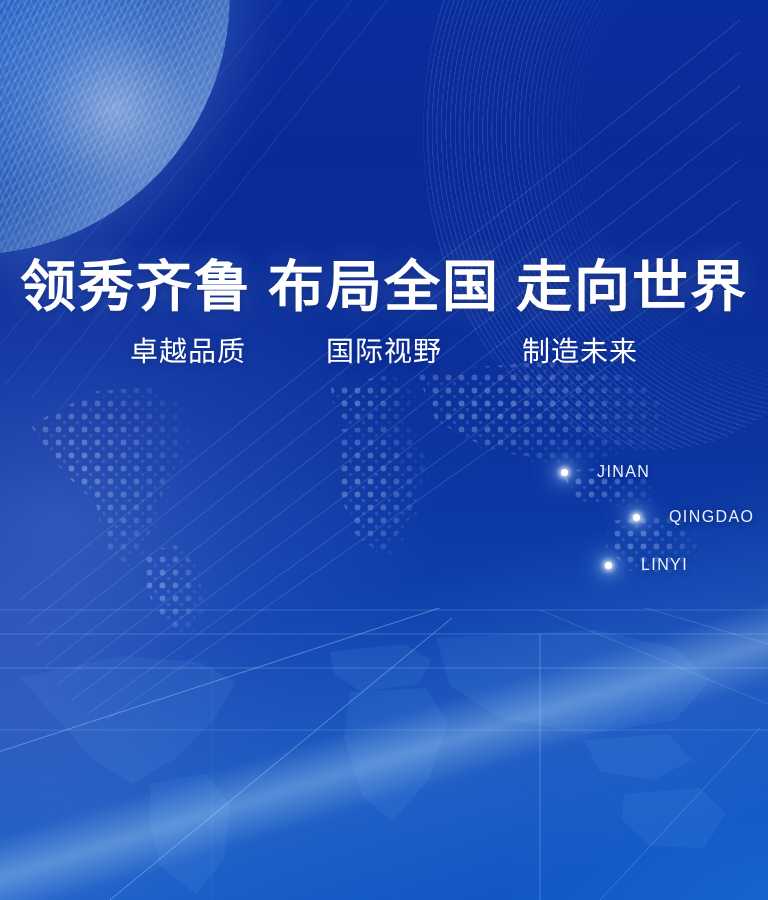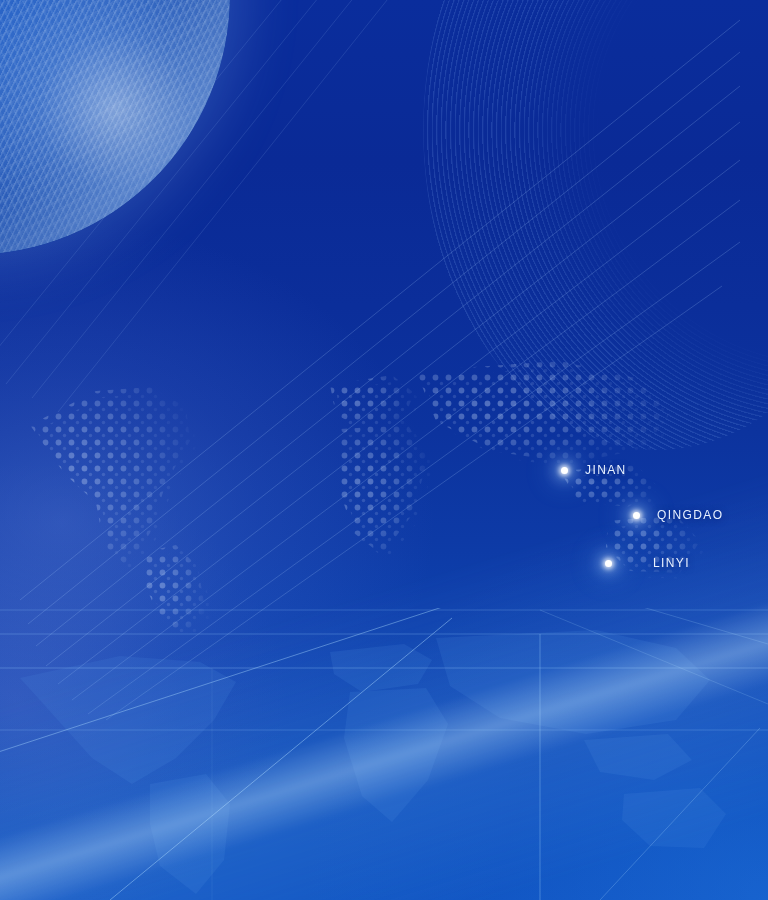--- a/index.html
+++ b/index.html
@@ -266,31 +266,31 @@
     height: 7px;
     border-radius: 50%;
     background: #ffffff;
     box-shadow:
       0 0 5px 2px rgba(255,255,255,0.85),
       0 0 14px 6px rgba(185,220,255,0.45),
       0 0 26px 12px rgba(120,180,255,0.20);
     flex: none;
   }
   .city-label {
-    margin-left: 17px;
+    margin-left: 29px;
     font-family: "Liberation Sans", sans-serif;
-    font-size: 12px;
+    font-size: 16px;
     font-weight: 400;
     letter-spacing: 1.4px;
     color: #e8f1ff;
     text-shadow: 0 1px 6px rgba(5,25,95,0.60);
   }
   #city-jinan   { left: 561px; top: 463px; }
   #city-qingdao { left: 609px; top: 508px; padding-left: 24px; }
-  #city-linyi   { left: 605px; top: 556px; gap: 24px; }
+  #city-linyi   { left: 605px; top: 556px; }
 </style>
 </head>
 <body>
 
 <div id="banner">
 
   <div class="layer" id="bg-base"></div>
   <div class="layer" id="bg-corner-glow"></div>
 
   <div id="arcs-topright"></div>
@@ -388,20 +388,30 @@
         <line x1="110" y1="292" x2="452" y2="10" opacity="0.50"></line>
         <line x1="600" y1="292" x2="760" y2="120" opacity="0.28"></line>
         <line x1="768" y1="36" x2="612" y2="-10" opacity="0.22"></line>
         <line x1="768" y1="96" x2="540" y2="2" opacity="0.20"></line>
       </g>
     </svg>
 
     <div id="light-beam"></div>
   </div>
 
+  <div id="headline-block">
+    <h1 id="headline">领秀齐鲁 布局全国 走向世界</h1>
+    <p id="subhead">
+      <span class="sub-item">卓越品质</span>
+      <span class="sub-gap"></span>
+      <span class="sub-item">国际视野</span>
+      <span class="sub-gap"></span>
+      <span class="sub-item">制造未来</span>
+    </p>
+  </div>
 
   <div class="city" id="city-jinan">
     <span class="city-dot"></span>
     <span class="city-label">JINAN</span>
   </div>
   <div class="city" id="city-qingdao">
     <span class="city-dot"></span>
     <span class="city-label">QINGDAO</span>
   </div>
   <div class="city" id="city-linyi">

